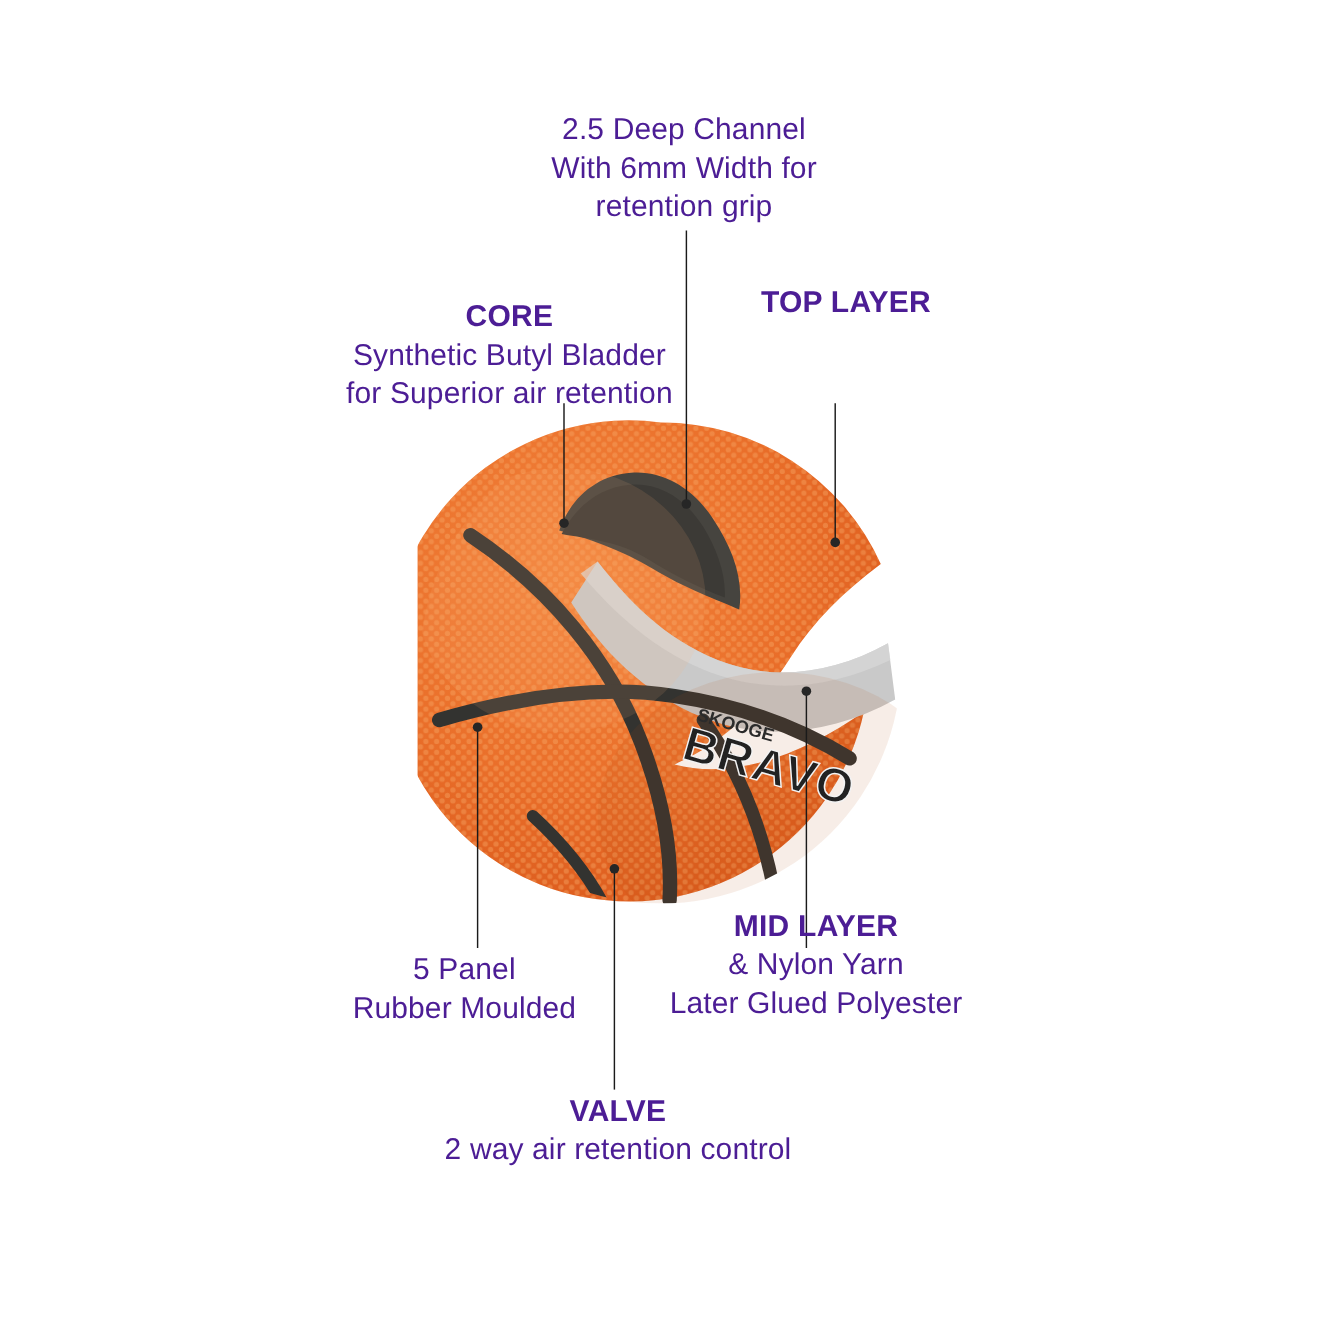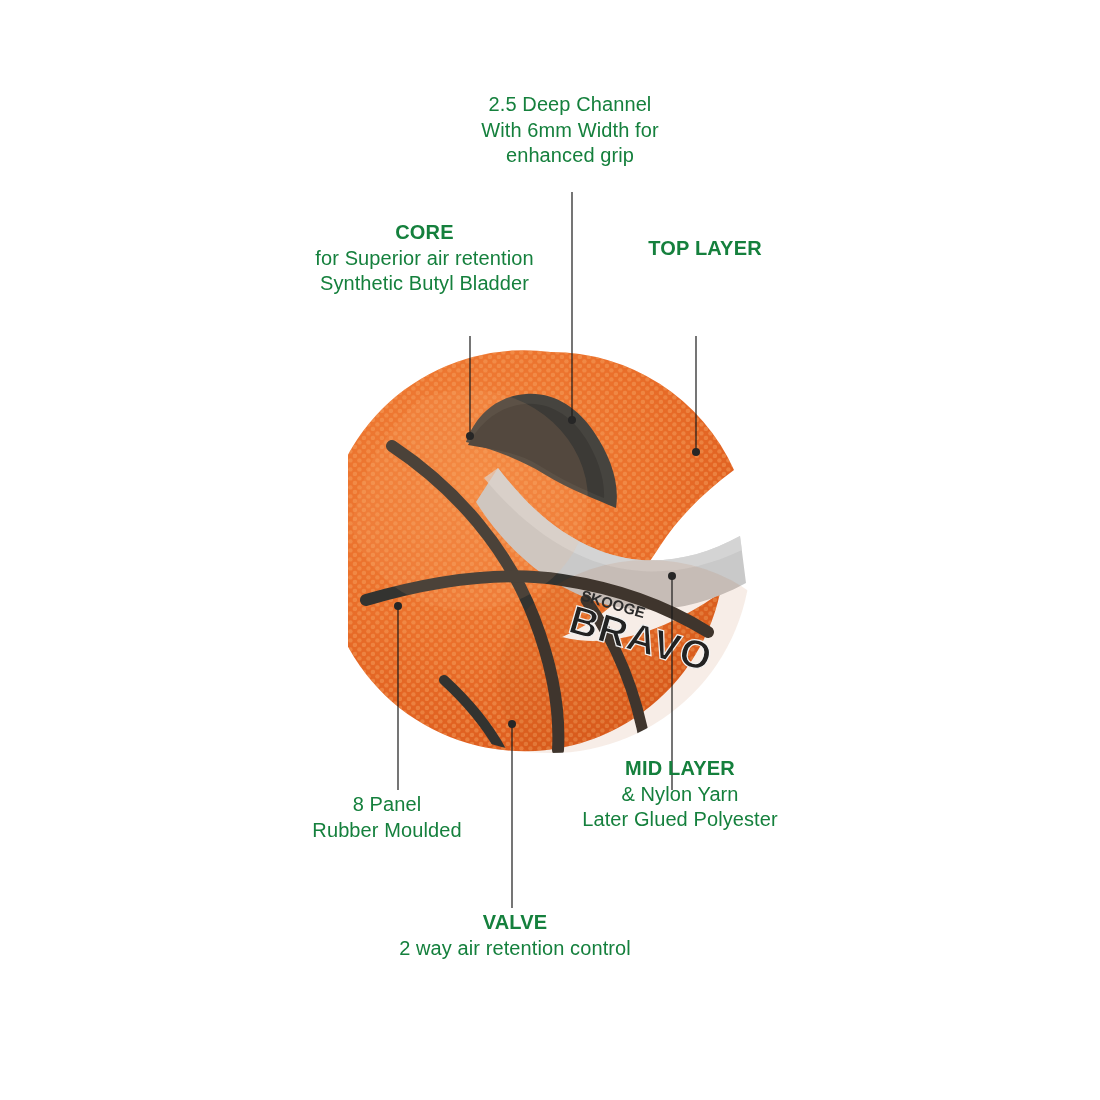--- a/index.html
+++ b/index.html
@@ -18,40 +18,40 @@
   #diagram {
     position: absolute;
     left: 0; top: 0;
     width: 1100px;
     height: 1100px;
   }
   .callout {
     position: absolute;
     text-align: center;
     line-height: 1.28;
-    font-size: 20px;
-    color: #15803d;
+    font-size: 25px;
+    color: #4c1d95;
     letter-spacing: 0.1px;
   }
   .callout .title {
     font-weight: bold;
     display: block;
     letter-spacing: 0.2px;
   }
   .callout .body {
     display: block;
     font-weight: normal;
   }
   .callout .body .ln {
     display: block;
   }
 
   
   #callout-deep-channel { left: 420px; top: 92px; width: 300px; }
-  #callout-core         { left: 272px; top: 220px; width: 305px; text-align: center; }
+  #callout-core         { left: 272px; top: 248px; width: 305px; text-align: center; }
   #callout-top-layer    { left: 580px; top: 236px; width: 250px; text-align: center; }
   #callout-panel        { left: 272px; top: 792px; width: 230px; }
   #callout-mid-layer    { left: 540px; top: 756px; width: 280px; }
   #callout-valve        { left: 360px; top: 910px; width: 310px; }
 
   
   #overlay {
     position: absolute;
     left: 0; top: 0;
     width: 1100px; height: 1100px;
@@ -164,41 +164,41 @@
       <circle cx="398" cy="606" r="4"></circle>
       <circle cx="672" cy="576" r="4"></circle>
       <circle cx="512" cy="724" r="4"></circle>
     </g>
   </svg>
 
   <div class="callout" id="callout-deep-channel">
     <span class="body">
       <span class="ln">2.5 Deep Channel</span>
       <span class="ln">With 6mm Width for</span>
-      <span class="ln">enhanced grip</span>
+      <span class="ln">retention grip</span>
     </span>
   </div>
 
   <div class="callout" id="callout-core">
     <span class="title">CORE</span>
     <span class="body">
+      <span class="ln">Synthetic Butyl Bladder</span>
       <span class="ln">for Superior air retention</span>
-      <span class="ln">Synthetic Butyl Bladder</span>
     </span>
   </div>
 
   <div class="callout" id="callout-top-layer">
     <span class="title">TOP LAYER</span>
     <span class="body">
     </span>
   </div>
 
   <div class="callout" id="callout-panel">
     <span class="body">
-      <span class="ln">8 Panel</span>
+      <span class="ln">5 Panel</span>
       <span class="ln">Rubber Moulded</span>
     </span>
   </div>
 
   <div class="callout" id="callout-mid-layer">
     <span class="title">MID LAYER</span>
     <span class="body">
       <span class="ln">&amp; Nylon Yarn</span>
       <span class="ln">Later Glued Polyester</span>
     </span>

